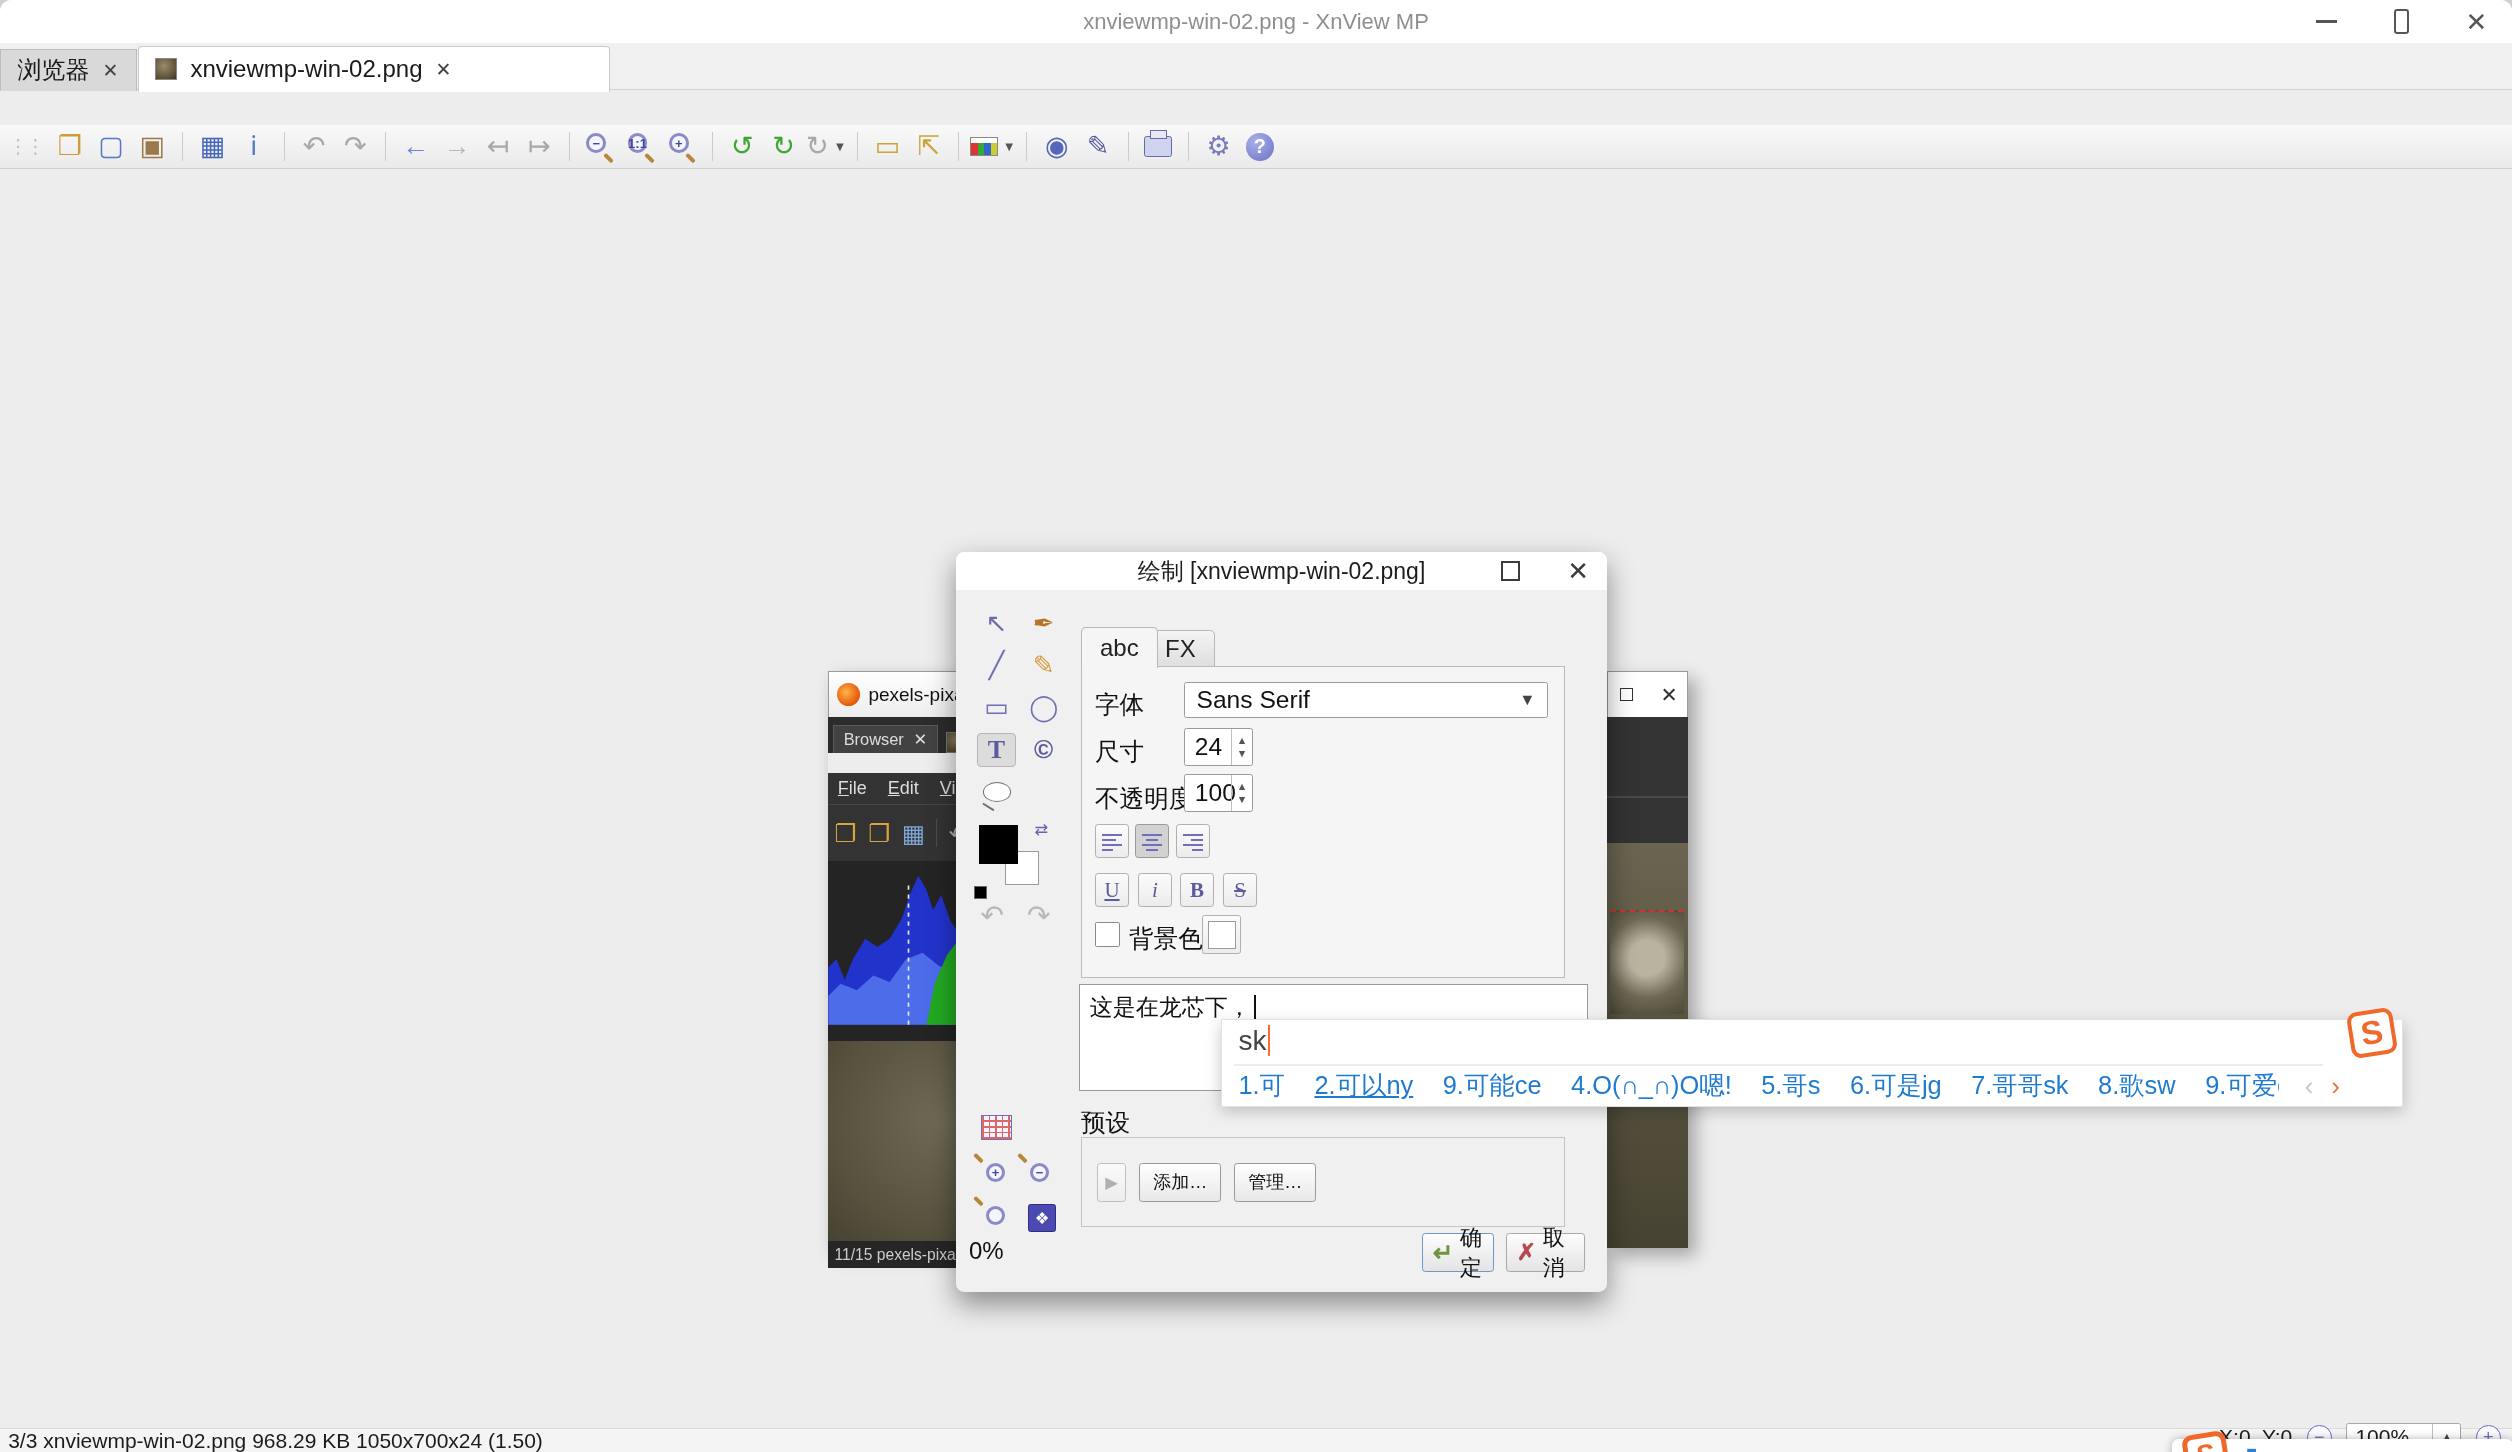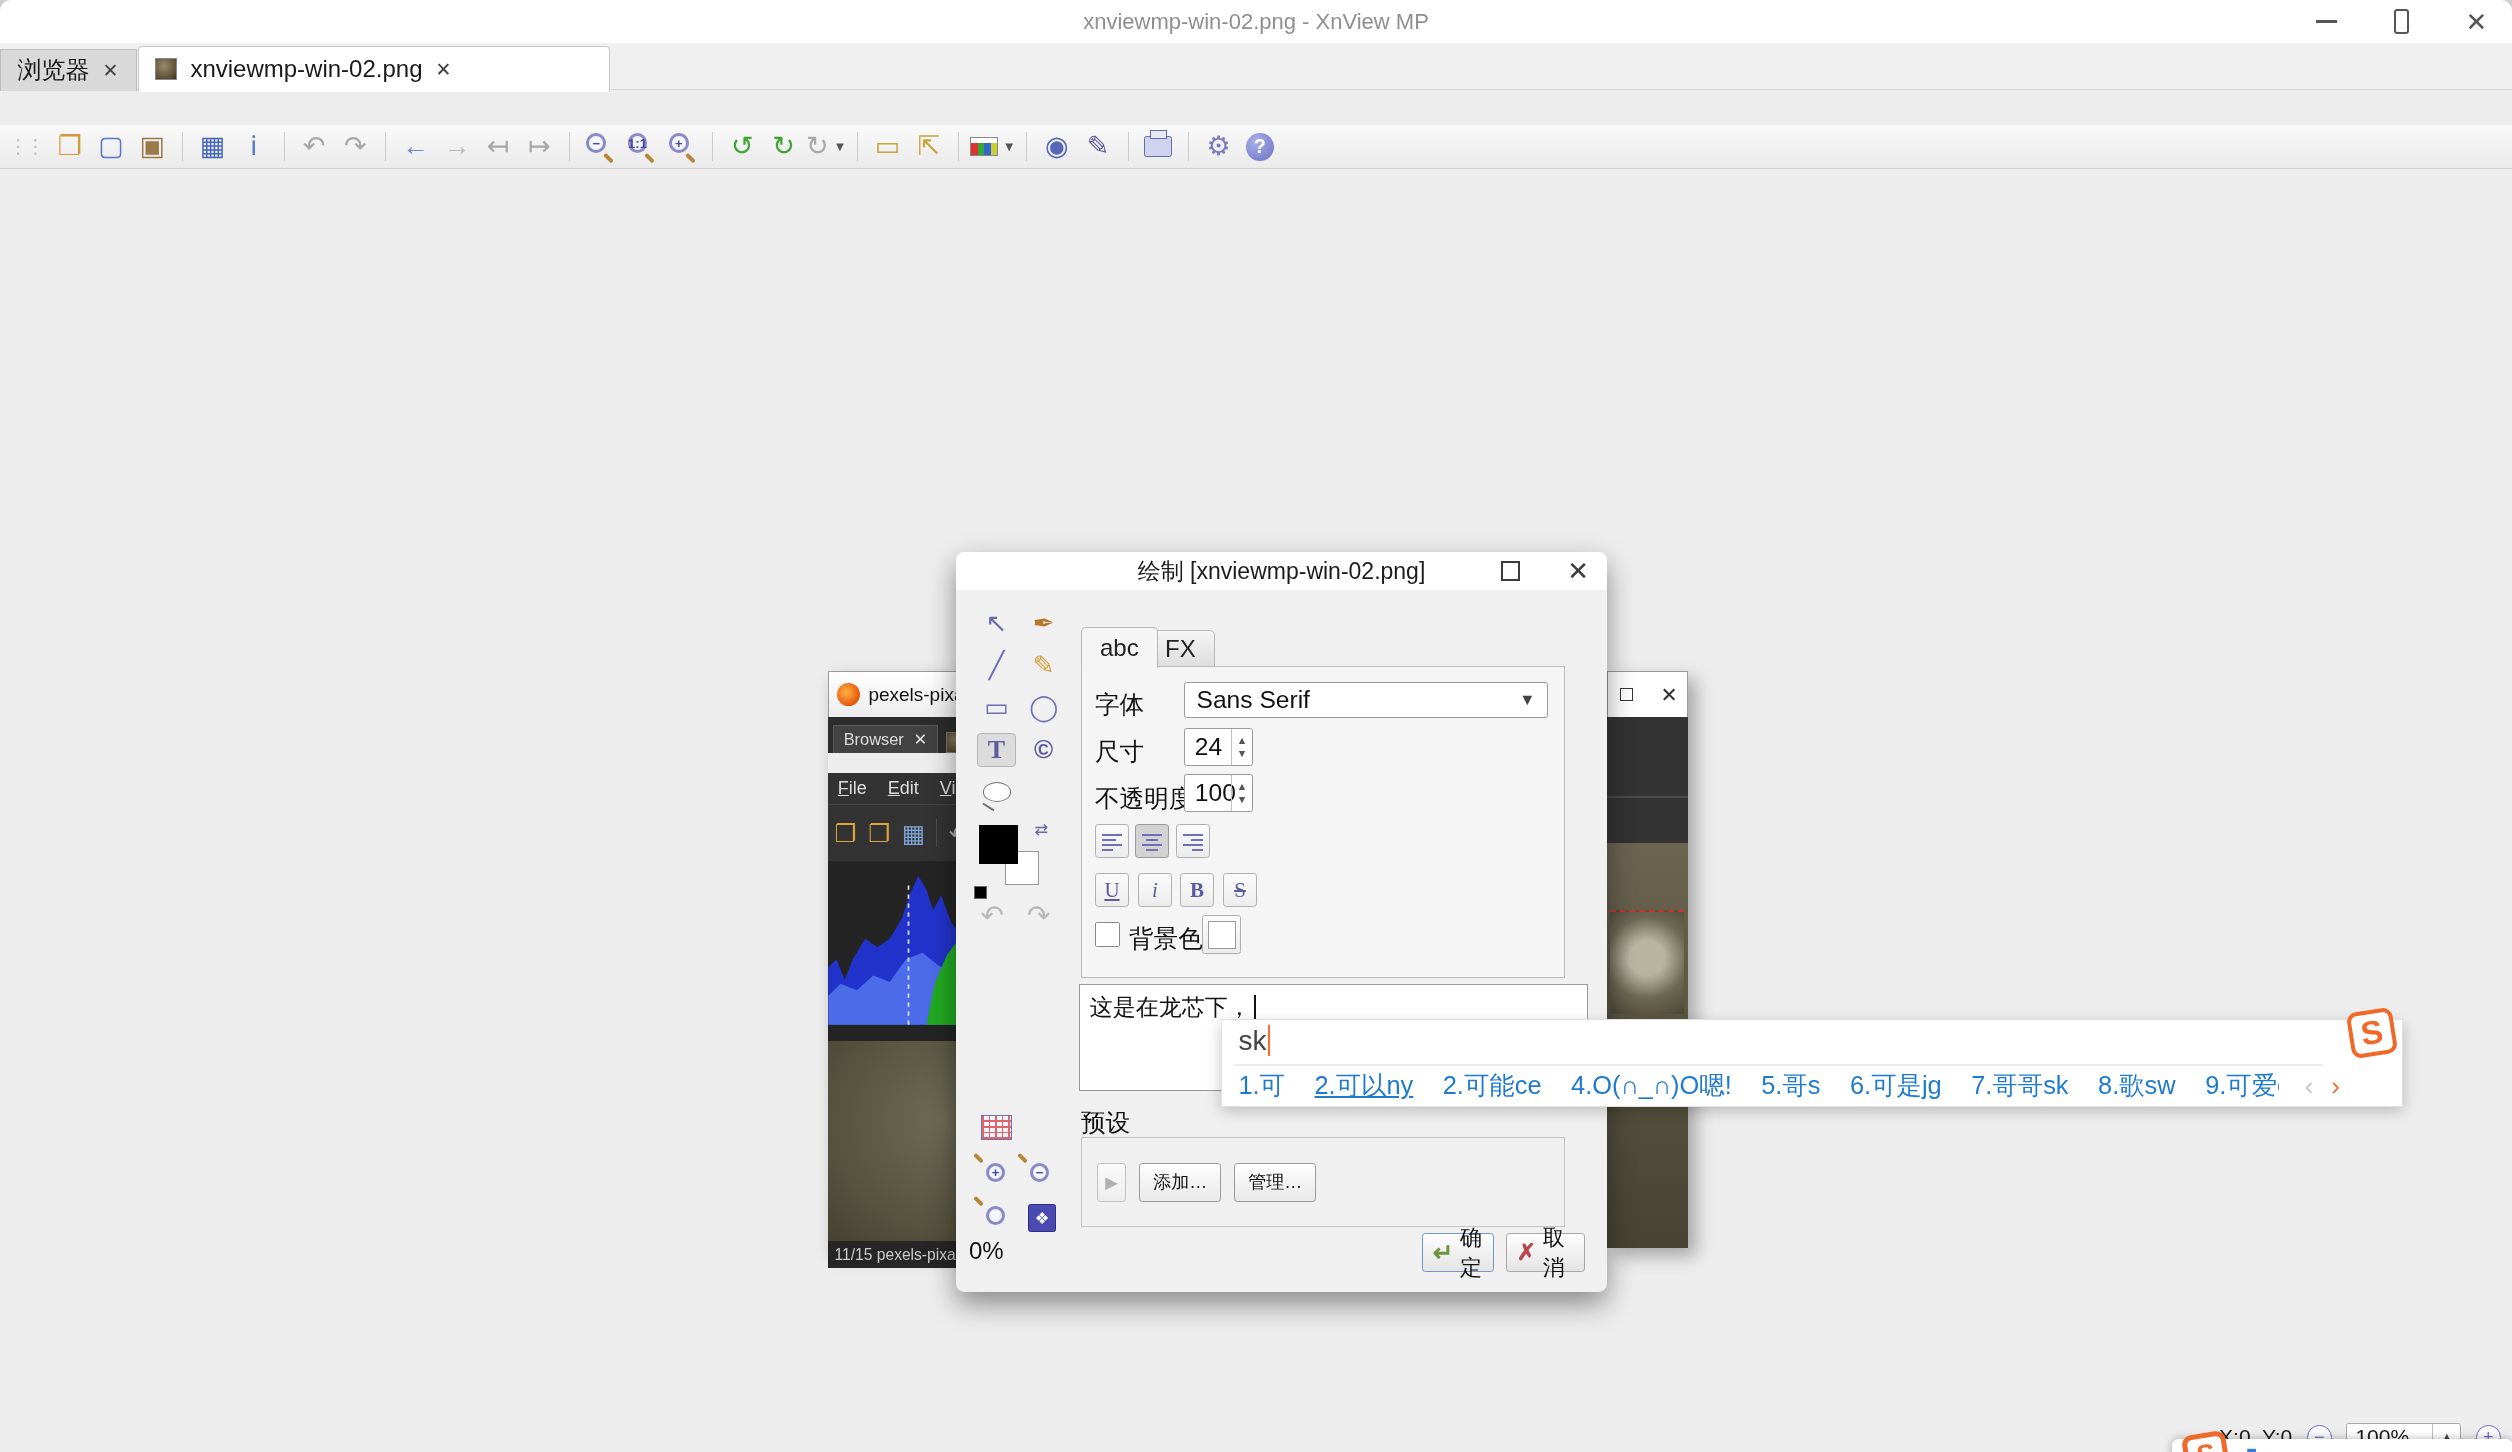--- a/index.html
+++ b/index.html
@@ -537,37 +537,40 @@
     </div>
 
     <div class="ime">
       <div class="ime-comp">
         <span>sk</span><span class="ime-caret" style="background: rgb(255, 106, 42);"></span>
       </div>
       <div class="ime-sepline"></div>
       <div class="ime-cands">
           <span style="color: rgb(31, 123, 208);">1.可</span>
           <span style="color: rgb(31, 123, 208); text-decoration: underline;">2.可以ny</span>
-          <span style="color: rgb(31, 123, 208);">2.可能ce</span>
+          <span style="color: rgb(31, 123, 208);">9.可能ce</span>
           <span style="color: rgb(31, 123, 208);">4.O(∩_∩)O嗯!</span>
           <span style="color: rgb(31, 123, 208);">5.哥s</span>
           <span style="color: rgb(31, 123, 208);">6.可是jg</span>
           <span style="color: rgb(31, 123, 208);">7.哥哥sk</span>
           <span style="color: rgb(31, 123, 208);">8.歌sw</span>
           <span style="color: rgb(31, 123, 208);">9.可爱ep</span>
         </div>
       <div class="ime-pager">
         <span class="ime-prev">‹</span>
         <span class="ime-next">›</span>
       </div>
       <div class="sogou-logo">S</div>
     </div>
 
   </div>
 
+  <div class="statusbar">
+    <span>3/3 xnviewmp-win-02.png 968.29 KB 1050x700x24 (1.50)</span>
+  </div>
   <div class="status-right">
     <span>X:0, Y:0</span>
     <span class="zoom-circle">−</span>
     <span class="zoom-box">
       <span>100%</span>
       <span class="zb-arrow">▲</span>
     </span>
     <span class="zoom-circle">+</span>
   </div>
 

